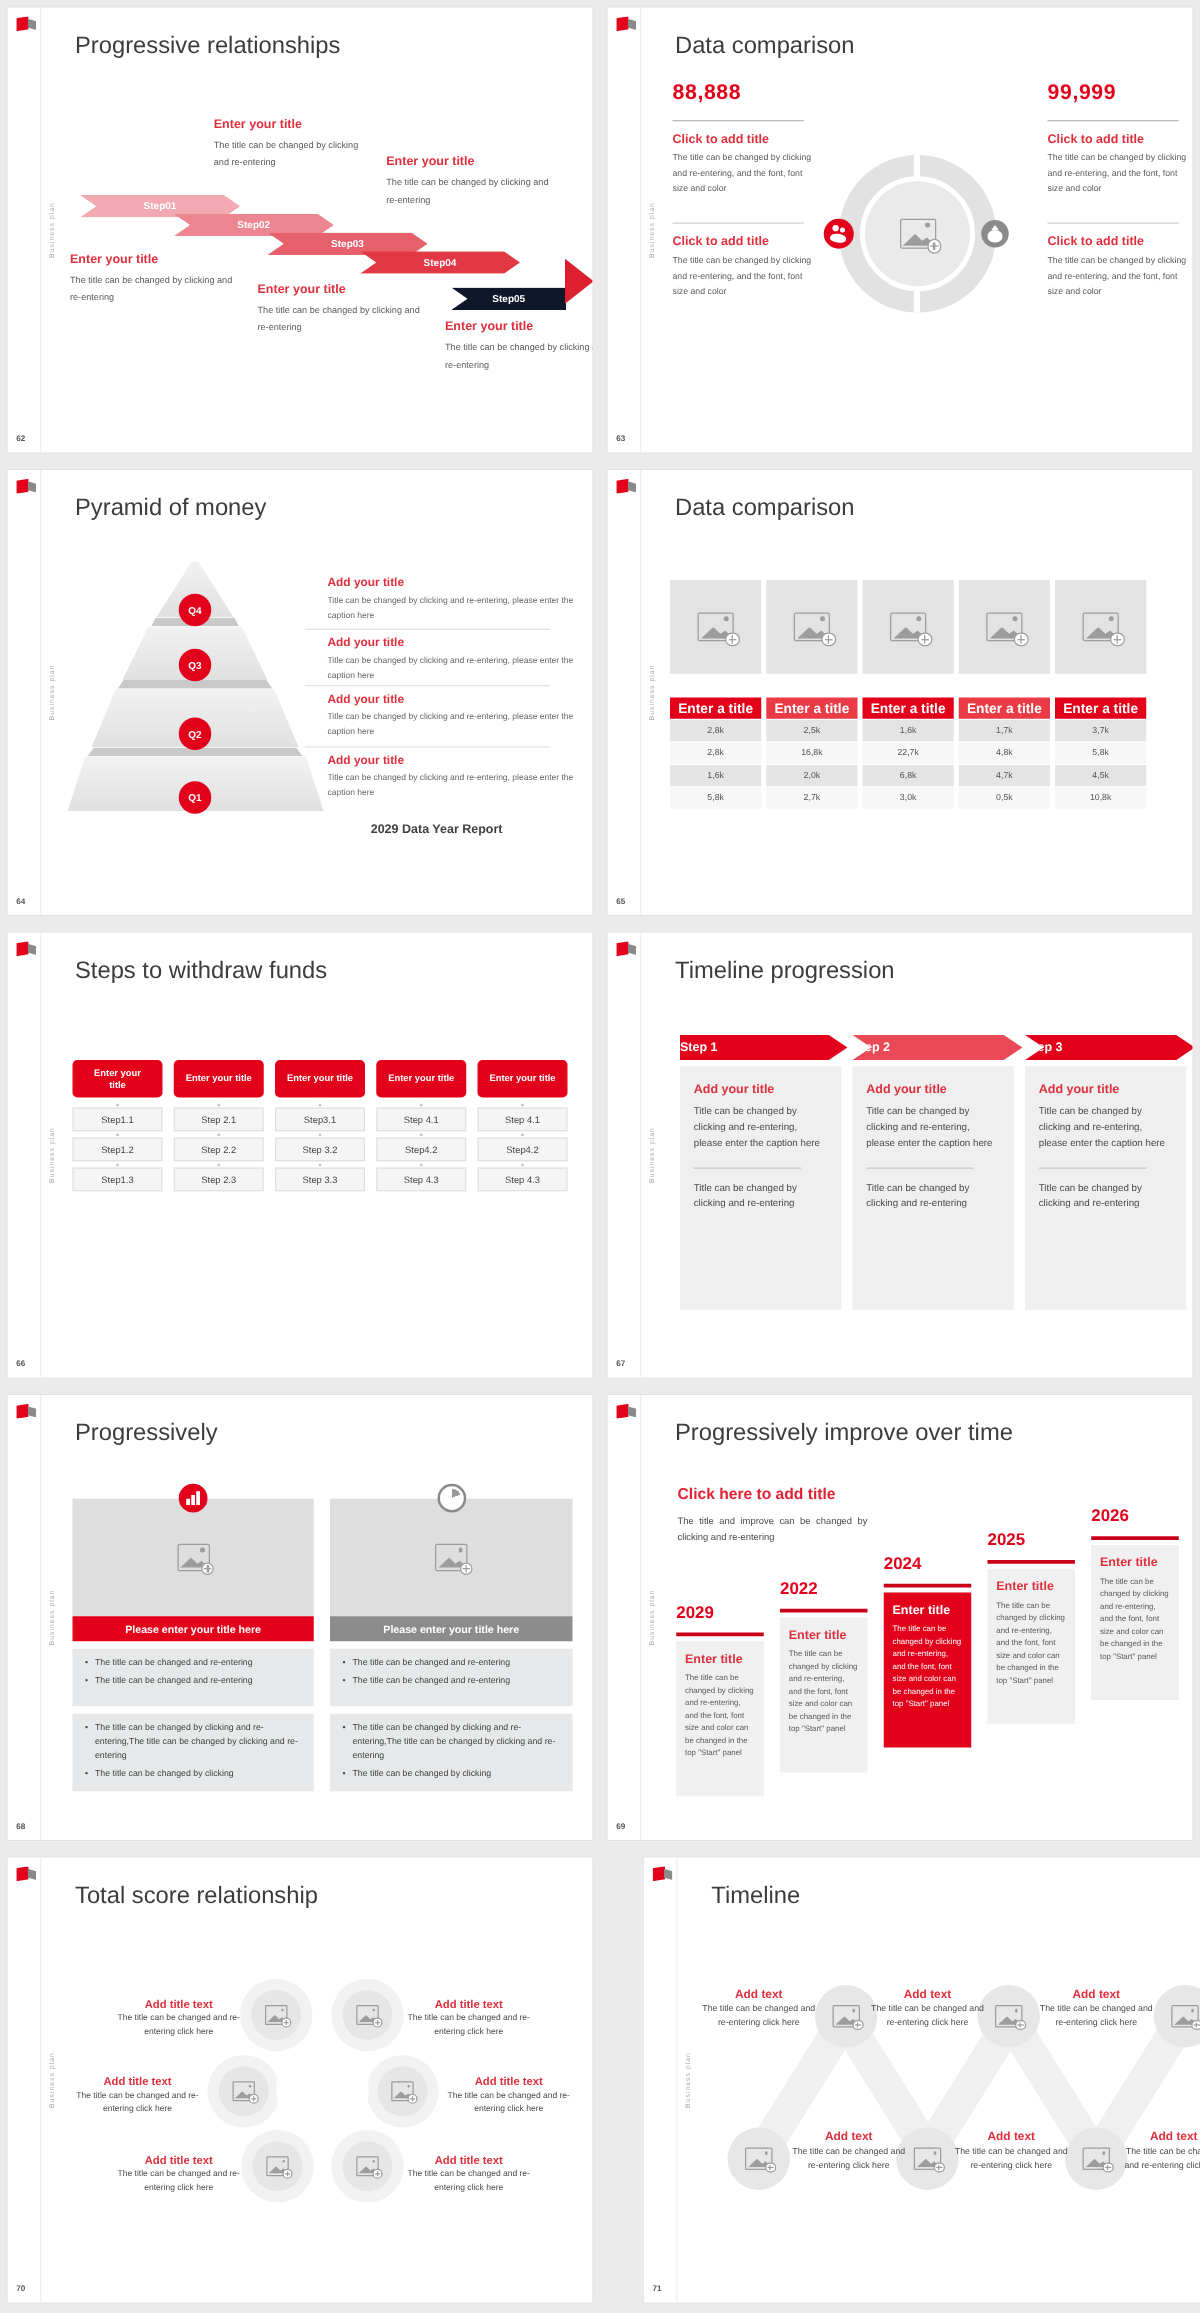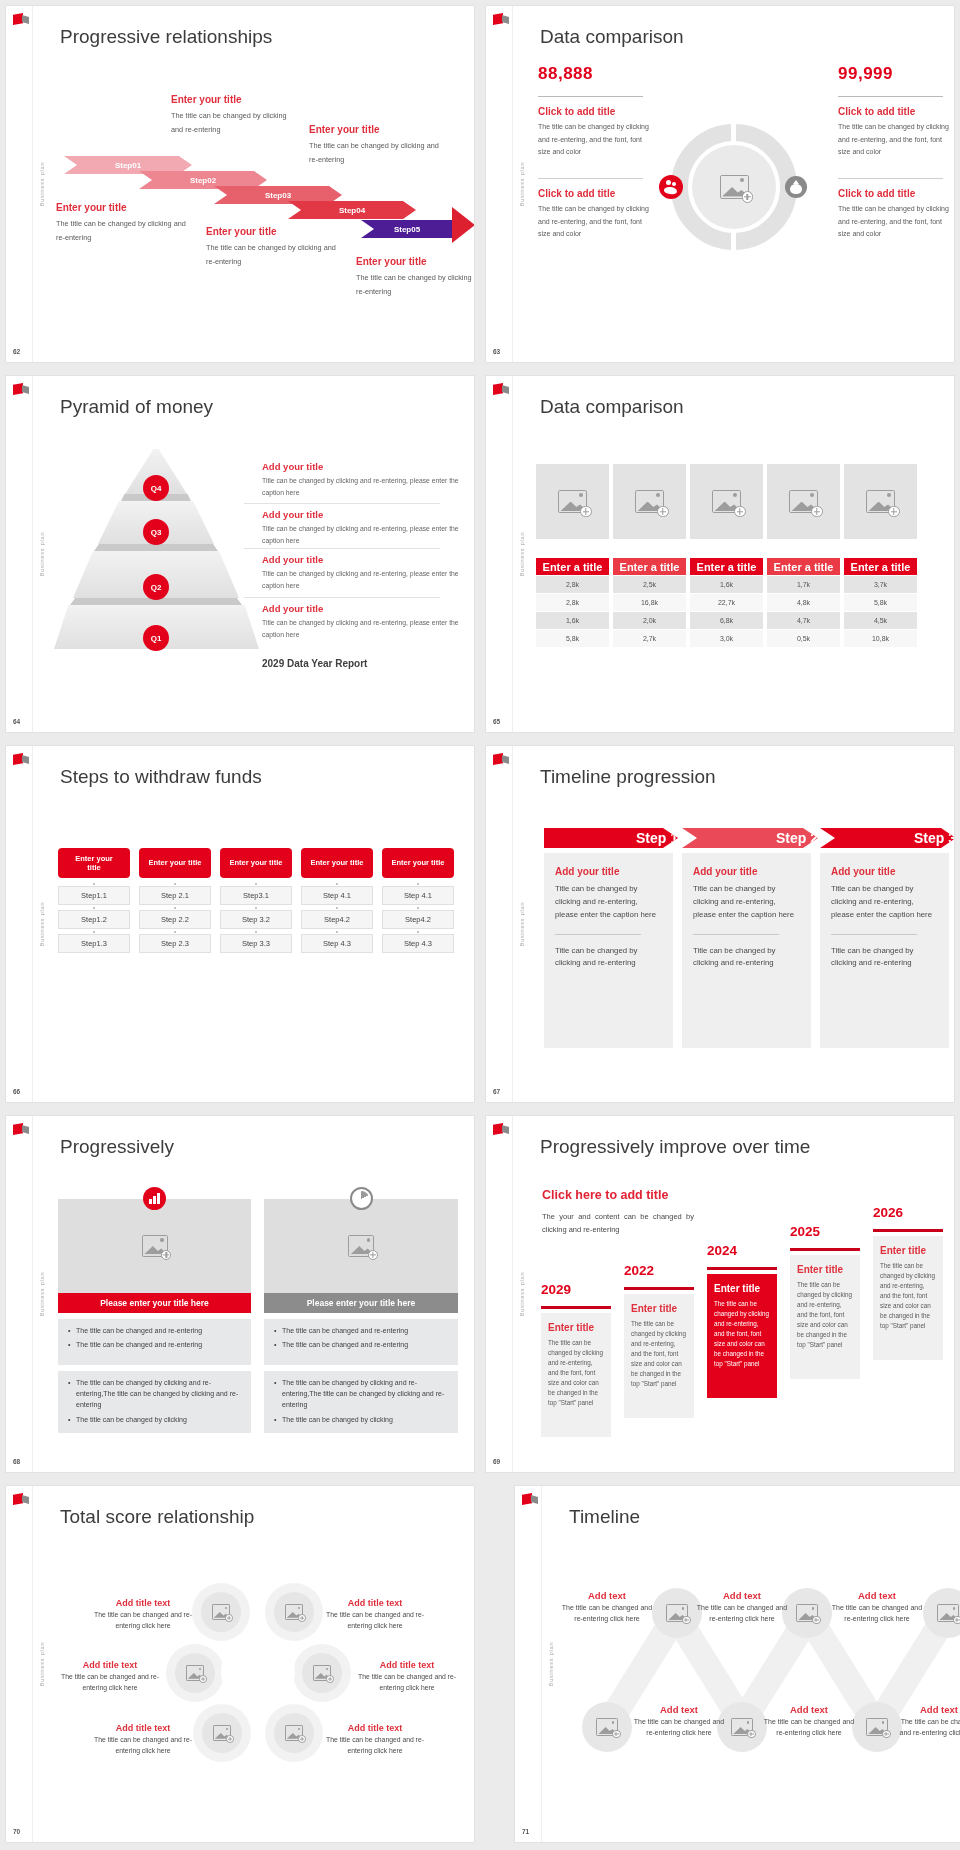--- a/index.html
+++ b/index.html
@@ -49,21 +49,21 @@
   .th{height:17px;background:#e2001a;color:#fff;font-size:11px;font-weight:bold;display:flex;align-items:center;justify-content:center}
   .th.alt{background:#e93a46}
   .td{height:17px;line-height:17px;text-align:center;font-size:7px;color:#555}
   .rA{background:#e4e4e4}.rB{background:#f7f7f7}
   
   .stbtn{position:absolute;width:72px;height:30px;background:#e2001a;border-radius:4px;color:#fff;font-weight:bold;font-size:7.5px;display:flex;align-items:center;justify-content:center;text-align:center;line-height:1.25}
   .sc{position:absolute;width:72px;height:19px;background:#f5f5f5;border:1px solid #e0e0e0;box-sizing:border-box;font-size:7.5px;color:#444;display:flex;align-items:center;justify-content:center}
   .sc::before{content:"";position:absolute;top:-4px;left:50%;width:2px;height:2px;background:#c4c4c4;transform:translateX(-50%)}
   .note{font-size:8.5px;color:#3a3a3a;line-height:2.05}
   
-  .banner{position:absolute;height:20px;color:#fff;font-weight:bold;font-size:14px;display:flex;align-items:center;justify-content:flex-end}
+  .banner{position:absolute;height:20px;color:#fff;font-weight:bold;font-size:10px;display:flex;align-items:center;justify-content:flex-start}
   .ban-first{clip-path:polygon(0 0,calc(100% - 15px) 0,100% 50%,calc(100% - 15px) 100%,0 100%)}
   .ban-next{clip-path:polygon(0 0,calc(100% - 15px) 0,100% 50%,calc(100% - 15px) 100%,0 100%,15px 50%)}
   .panel{position:absolute;background:#efefef;box-sizing:border-box;padding:13px 11px}
   .panel .rh{font-size:10px;margin-bottom:6px}
   .panel .bt{font-size:7.8px;line-height:1.65;color:#4a4a4a}
   .pdiv{height:1px;background:#c9c9c9;width:80%;margin:12px 0 10px}
   
   .jbar{position:absolute;height:20px;color:#fff;font-weight:bold;font-size:8.5px;display:flex;align-items:center;justify-content:center}
   .jbox{position:absolute;background:#e6e8e9;box-sizing:border-box;padding:6px 10px}
   .bl{position:relative;padding-left:8px;font-size:7px;color:#3f3f3f;line-height:1.6;margin-bottom:3px}
@@ -107,21 +107,21 @@
     </div>
   <div class="chev" style="left:133px;top:165px;width:128px;background:#ee8692">
       <span class="alab">Step02</span>
     </div>
   <div class="chev" style="left:208px;top:180px;width:128px;background:#e7616d">
       <span class="alab">Step03</span>
     </div>
   <div class="chev" style="left:282px;top:195px;width:128px;background:#e23744">
       <span class="alab">Step04</span>
     </div>
-  <div class="chev" style="left:355px;top:214px;width:92px;background:#4c1d95;clip-path:polygon(0 0,100% 0,100% 100%,0 100%,13px 50%)">
+  <div class="chev" style="left:355px;top:224px;width:92px;background:#0f172a;clip-path:polygon(0 0,100% 0,100% 100%,0 100%,13px 50%)">
       <span class="alab">Step05</span>
     </div>
   <div class="a" style="left:446px;top:201px;width:0;height:0;border-left:23px solid #dc2030;border-top:18px solid transparent;border-bottom:18px solid transparent"></div>
 
   <div class="tb a" style="left:165px;top:88px;width:125px">
     <div class="rh">Enter your title</div>
     <div class="bt">The title can be changed by clicking and re-entering</div>
   </div>
   <div class="tb a" style="left:303px;top:118px;width:135px">
     <div class="rh">Enter your title</div>
@@ -230,21 +230,21 @@
   <div class="pdivider" style="left:238px;top:172px;width:196px"></div>
   <div class="pb a" style="left:256px;top:178px;width:202px">
     <div class="rh">Add your title</div>
     <div class="bt">Title can be changed by clicking and re-entering, please enter the caption here</div>
   </div>
   <div class="pdivider" style="left:238px;top:221px;width:196px"></div>
   <div class="pb a" style="left:256px;top:227px;width:202px">
     <div class="rh">Add your title</div>
     <div class="bt">Title can be changed by clicking and re-entering, please enter the caption here</div>
   </div>
-  <div class="a" style="left:256px;top:282px;width:140px;text-align:left;font-size:10px;font-weight:bold;color:#404040">2029 Data Year Report</div>
+  <div class="a" style="left:256px;top:282px;width:140px;text-align:right;font-size:10px;font-weight:bold;color:#404040">2029 Data Year Report</div>
 </section>
 
 <section class="slide" style="left:485px;top:375px">
   <div class="logo">
       <b class="l1"></b>
       <b class="l2"></b>
     </div>
   <div class="vline"></div>
   <div class="vtext">Business plan</div>
   <div class="pnum">65</div>
@@ -462,21 +462,21 @@
   <div class="logo">
       <b class="l1"></b>
       <b class="l2"></b>
     </div>
   <div class="vline"></div>
   <div class="vtext">Business plan</div>
   <div class="pnum">69</div>
   <h2 class="s-title">Progressively improve over time</h2>
 
   <div class="a" style="left:56px;top:72px;font-size:12.5px;font-weight:bold;color:#e02233">Click here to add title</div>
-  <div class="a" style="left:56px;top:94px;width:152px;font-size:7.5px;color:#4a4a4a;line-height:1.75;text-align:justify">The your and content can be changed by clicking and re-entering</div>
+  <div class="a" style="left:56px;top:94px;width:152px;font-size:7.5px;color:#4a4a4a;line-height:1.75;text-align:justify">The title and improve can be changed by clicking and re-entering</div>
 
   <div class="year" style="left:55px;top:166px">2029</div>
   <div class="yline" style="left:55px;top:190px"></div>
   <div class="ycard" style="left:55px;top:197px">
     <div class="rh">Enter title</div>
     <div class="bt">The title can be changed by clicking and re-entering, and the font, font size and color can be changed in the top "Start" panel</div>
   </div>
 
   <div class="year" style="left:138px;top:147px">2022</div>
   <div class="yline" style="left:138px;top:171px"></div>

